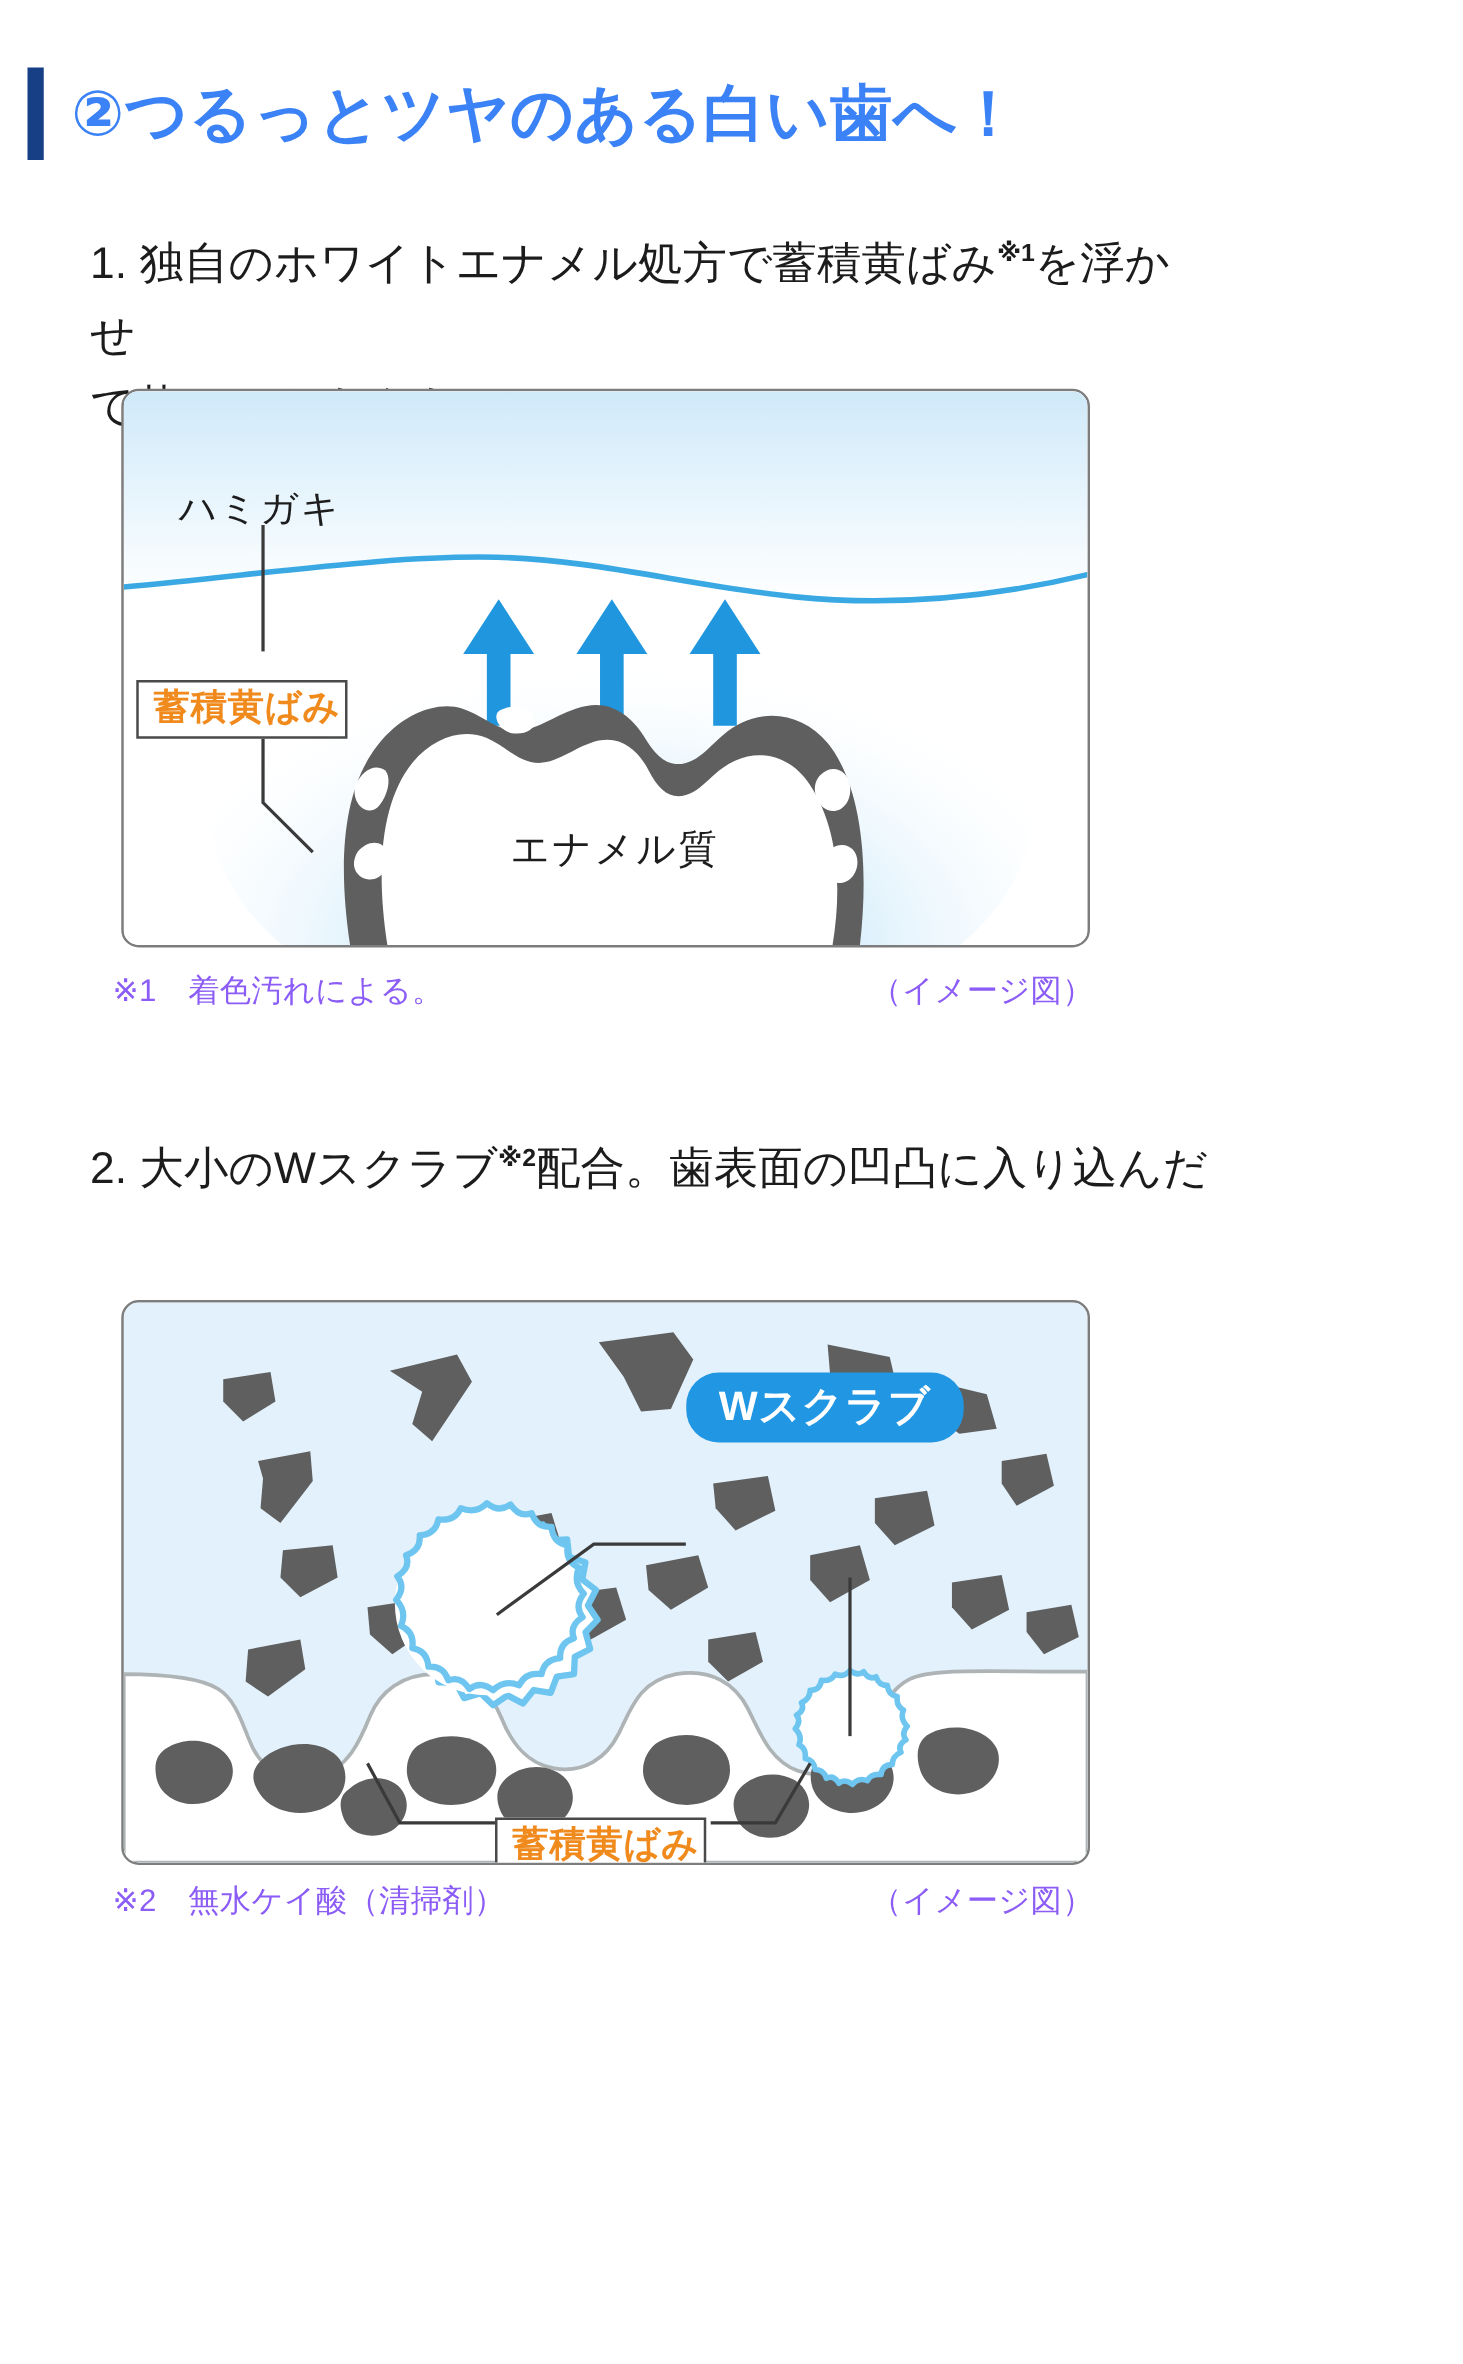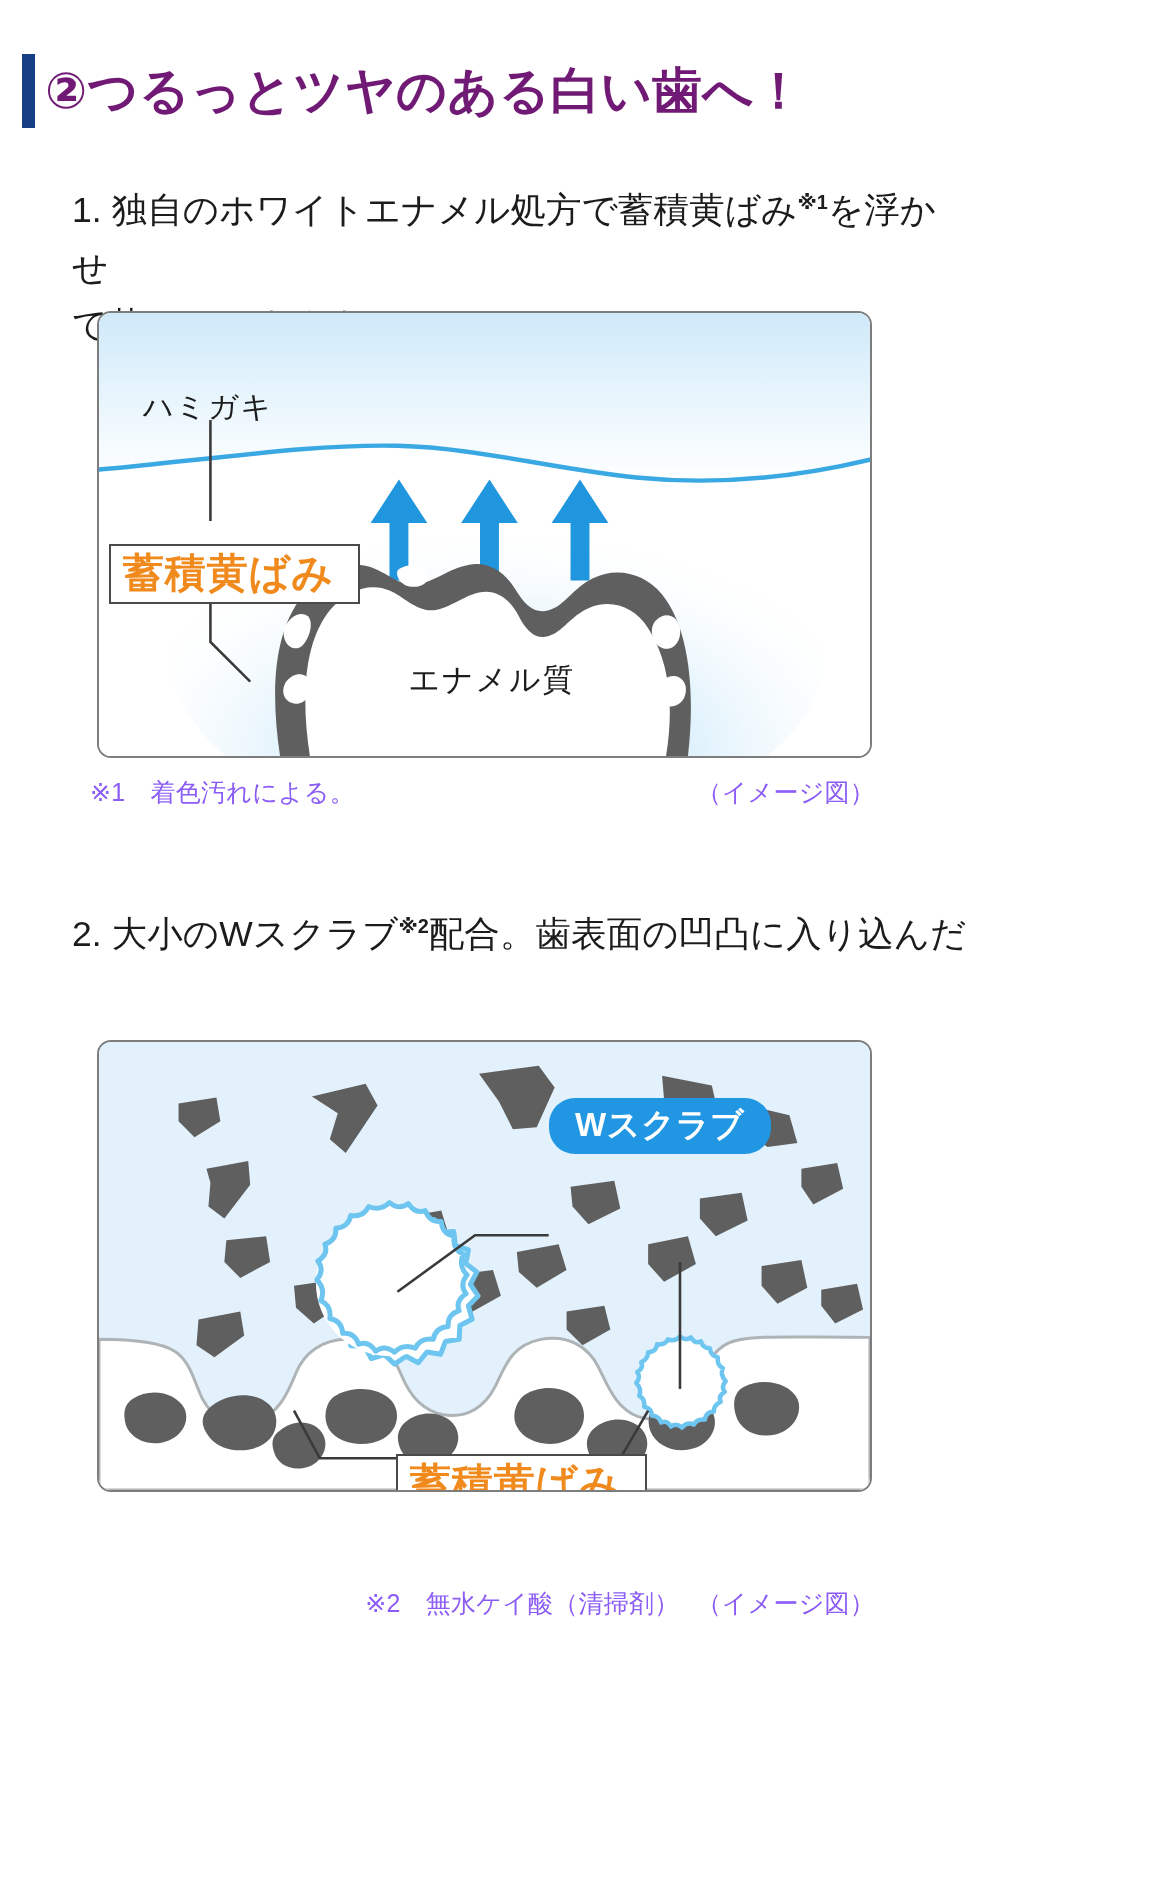--- a/index.html
+++ b/index.html
@@ -28,24 +28,24 @@
     align-items: center;
   }
   .header-bar {
     width: 13px;
     height: 74px;
     background: #163f86;
     margin-left: 22px;
     flex: 0 0 auto;
   }
   .header-title {
-    margin-left: 10px;
+    margin-left: 22px;
     font-size: 50px;
     font-weight: bold;
-    color: #701a75;
+    color: #3b82f6;
     letter-spacing: 0.005em;
     white-space: nowrap;
     line-height: 1;
   }
 
   
   .para {
     position: absolute;
     left: 72px;
     width: 900px;
@@ -94,43 +94,43 @@
     width: 785px;
     display: flex;
     justify-content: space-between;
     align-items: baseline;
     font-size: 25px;
     color: #8b5cf6;
     letter-spacing: 0.01em;
     gap: 17px;
   }
   #caption1 { top: 776px; }
-  #caption2 { top: 1587px; justify-content: flex-end; }
+  #caption2 { top: 1504px; }
   .caption-note { white-space: pre; }
   .caption-img { white-space: nowrap; }
 
   
   .lbl {
     position: absolute;
     white-space: nowrap;
     pointer-events: none;
     margin-top: 16px;
   }
   .lbl-plain {
     font-size: 30px;
     color: #1d1d1d;
     letter-spacing: 0.06em;
   }
   .lbl-orange-box {
-    font-size: 41px;
+    font-size: 29px;
     font-weight: bold;
     color: #f08a1d;
     background: #ffffff;
     border: 2px solid #4a4a4a;
-    padding: 5px 24px 7px 12px;
+    padding: 5px 4px 7px 12px;
     letter-spacing: 0.02em;
     line-height: 1.08;
   }
   .lbl-blue-pill {
     font-size: 33px;
     font-weight: bold;
     color: #ffffff;
     background: #2196e3;
     border-radius: 26px;
     padding: 9px 26px 11px 26px;

